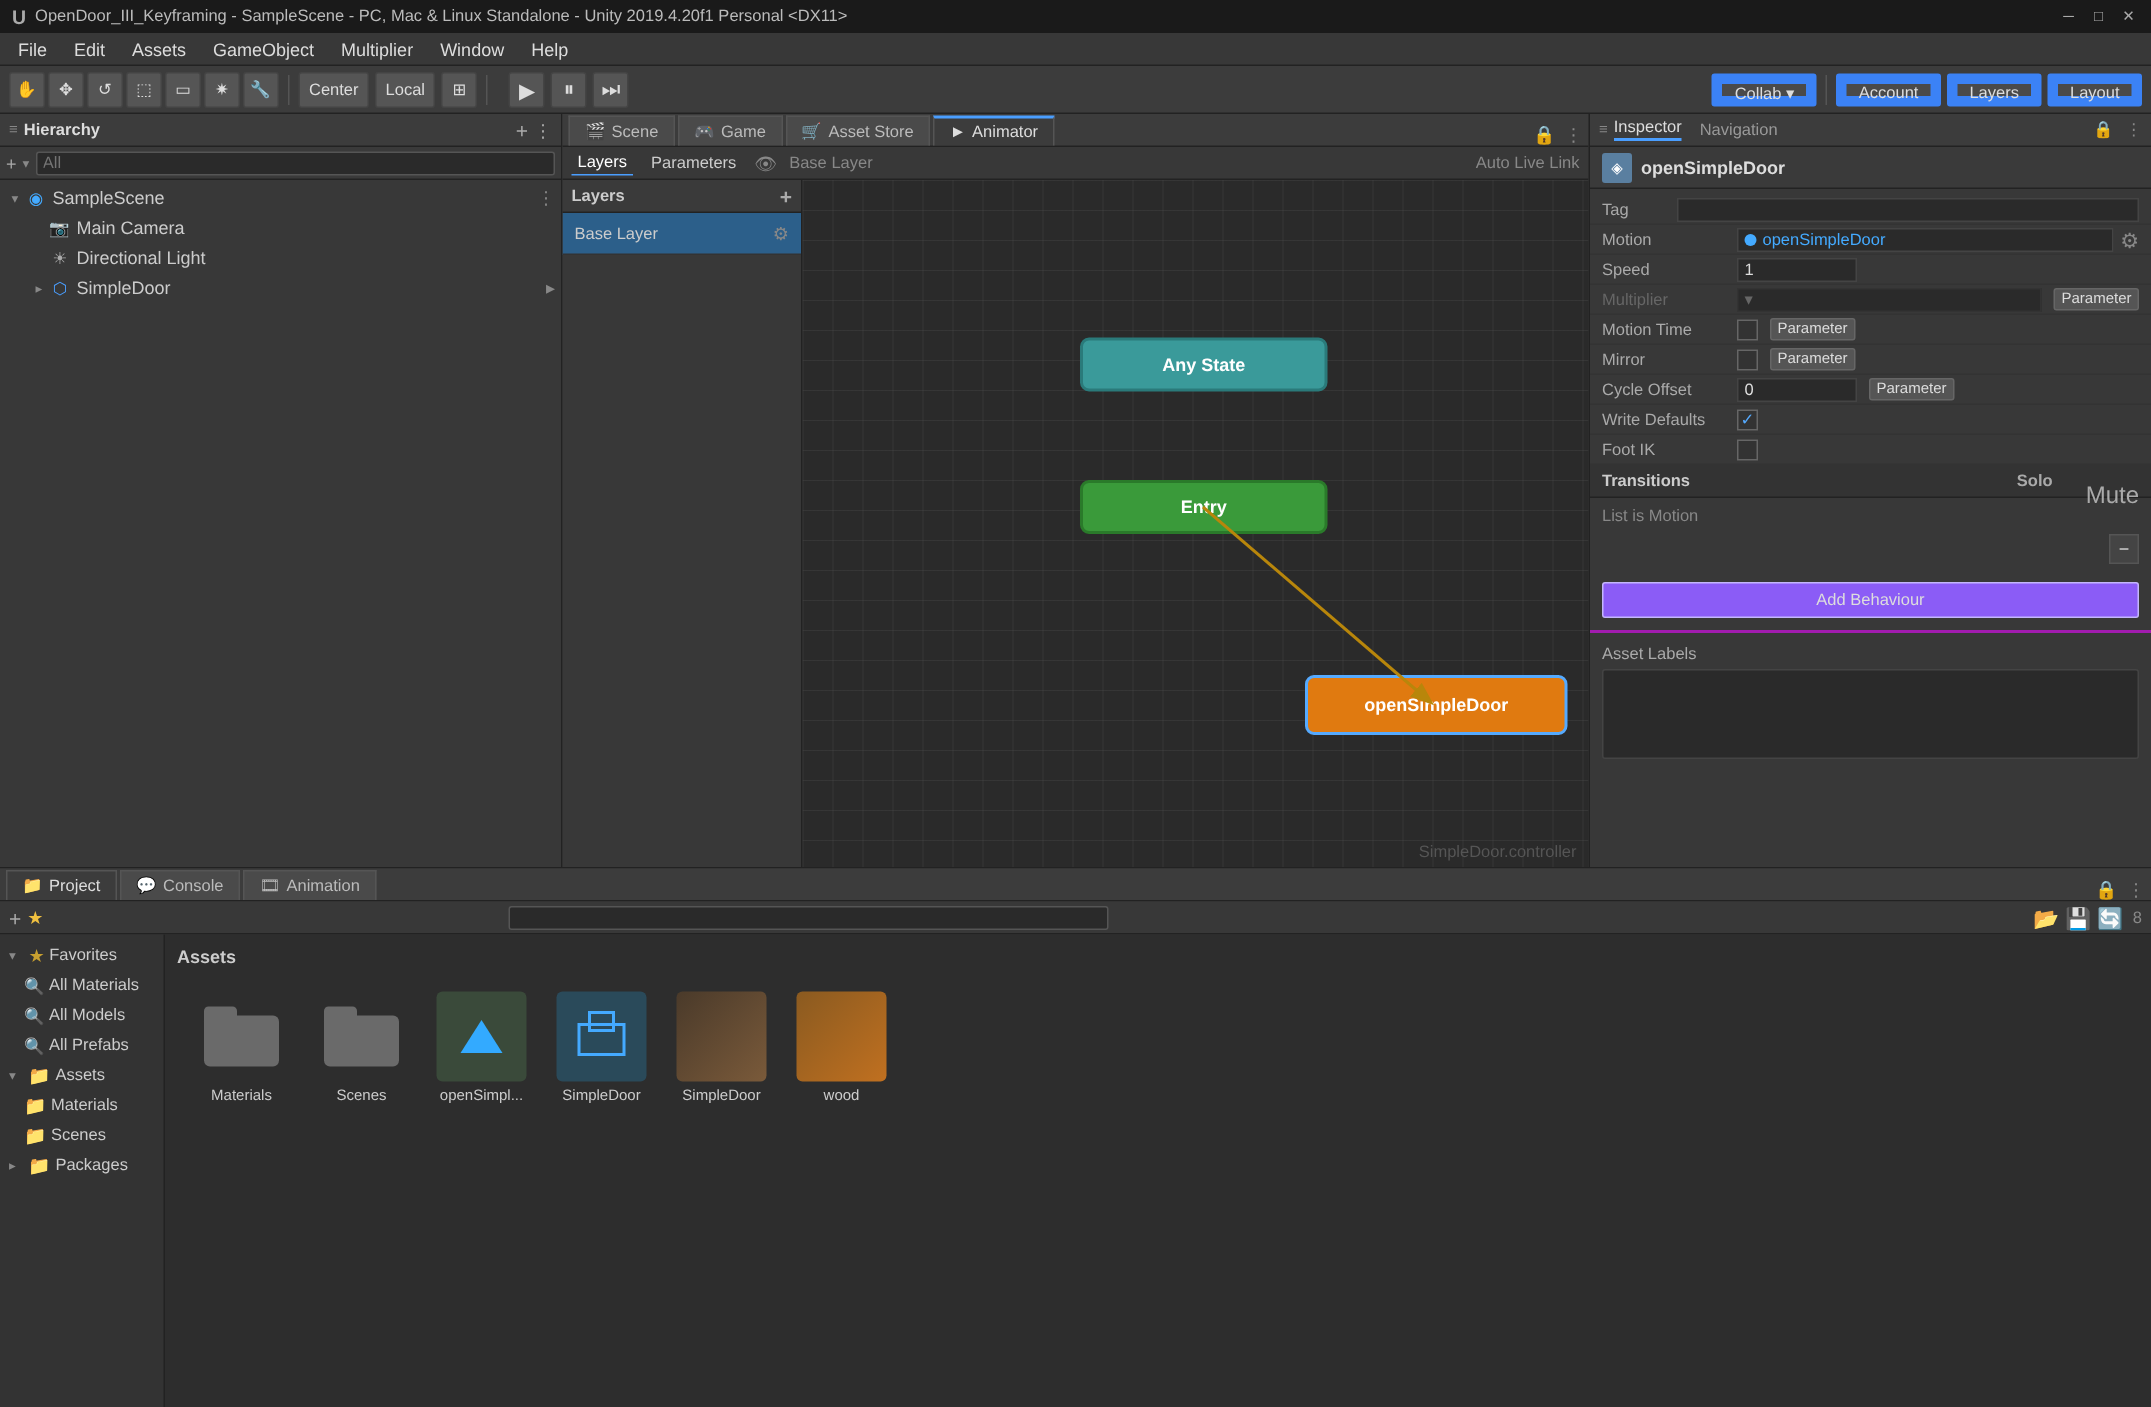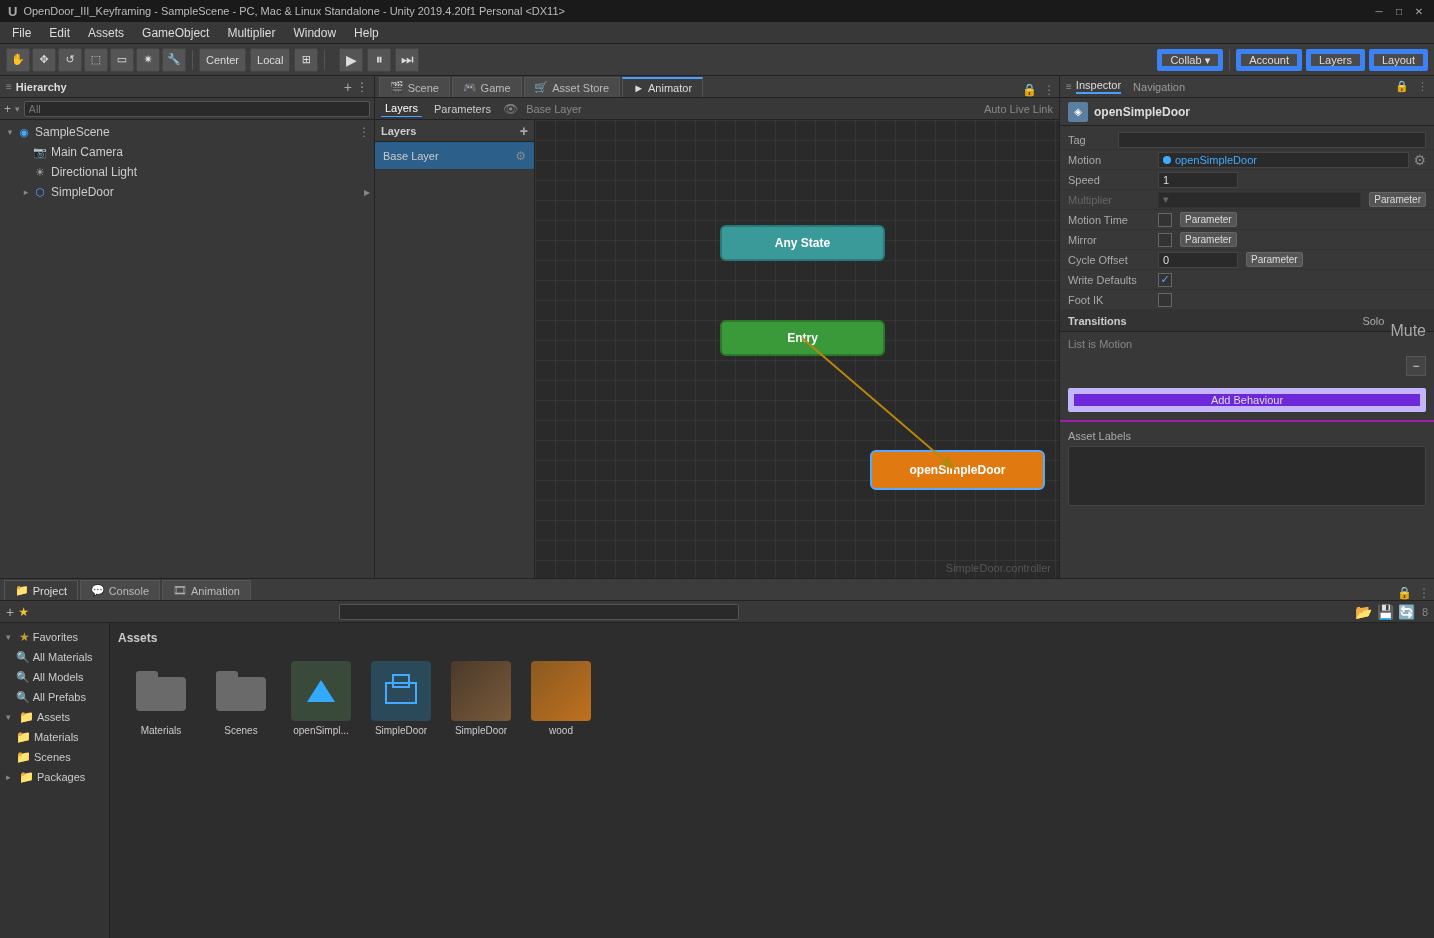--- a/index.html
+++ b/index.html
@@ -51,21 +51,21 @@
       display: flex;
       align-items: center;
       justify-content: center;
       cursor: pointer;
       padding: 0 4px;
       border-radius: 2px;
     }
     .toolbar-separator { width: 1px; height: 20px; background: #555; margin: 0 2px; }
     .toolbar-spacer { flex: 1; }
     .toolbar-group { display: flex; align-items: center; gap: 2px; }
-    .collab-btn { background: #4a4a4a; border: 5px solid #3b82f6; padding: 0 8px; height: 22px; font-size: 11px; color: #ddd; cursor: pointer; border-radius: 2px; }
+    .collab-btn { background: #4a4a4a; border: 7px solid #3b82f6; padding: 0 8px; height: 22px; font-size: 11px; color: #ddd; cursor: pointer; border-radius: 2px; }
 
     
     #hierarchy-panel {
       width: 375px;
       background: #383838;
       border-right: 1px solid #222;
       display: flex;
       flex-direction: column;
     }
     .panel-header {
@@ -161,22 +161,22 @@
       color: #ccc;
       cursor: pointer;
     }
     .section-header .section-title { flex: 1; font-weight: bold; }
 
     .list-empty { padding: 6px 8px; color: #888; font-size: 11px; }
 
     .add-behaviour-btn {
       margin: 8px;
       height: 24px;
-      background: #6d28d9;
-      border: 6px solid #c4b5fd;
+      background: #8b5cf6;
+      border: 1px solid #c4b5fd;
       color: #ddd;
       font-size: 11px;
       display: flex;
       align-items: center;
       justify-content: center;
       cursor: pointer;
       border-radius: 2px;
     }
 
     
@@ -644,21 +644,21 @@
 
         <div class="inspector-row2">
           <span class="il">Foot IK</span>
           <div class="iv">
             <div style="width:14px;height:14px;border:1px solid #666;background:#333;display:flex;align-items:center;justify-content:center;"></div>
           </div>
         </div>
 
         <div class="section-header">
           <span class="section-title">Transitions</span>
-          <span style="color:#aaa;margin-right:6px;font-size:11px;">Solo</span>
+          <span style="color:#aaa;margin-right:22px;font-size:11px;font-weight:bold;">Solo</span>
           <span style="color:#aaa;font-size:16px;margin-top:20px;">Mute</span>
         </div>
         <div class="list-empty">List is Motion</div>
 
         <div style="display:flex;justify-content:flex-end;padding:0 8px 4px 8px;">
           <div class="minus-btn">−</div>
         </div>
 
         <div class="add-behaviour-btn">Add Behaviour</div>
 

